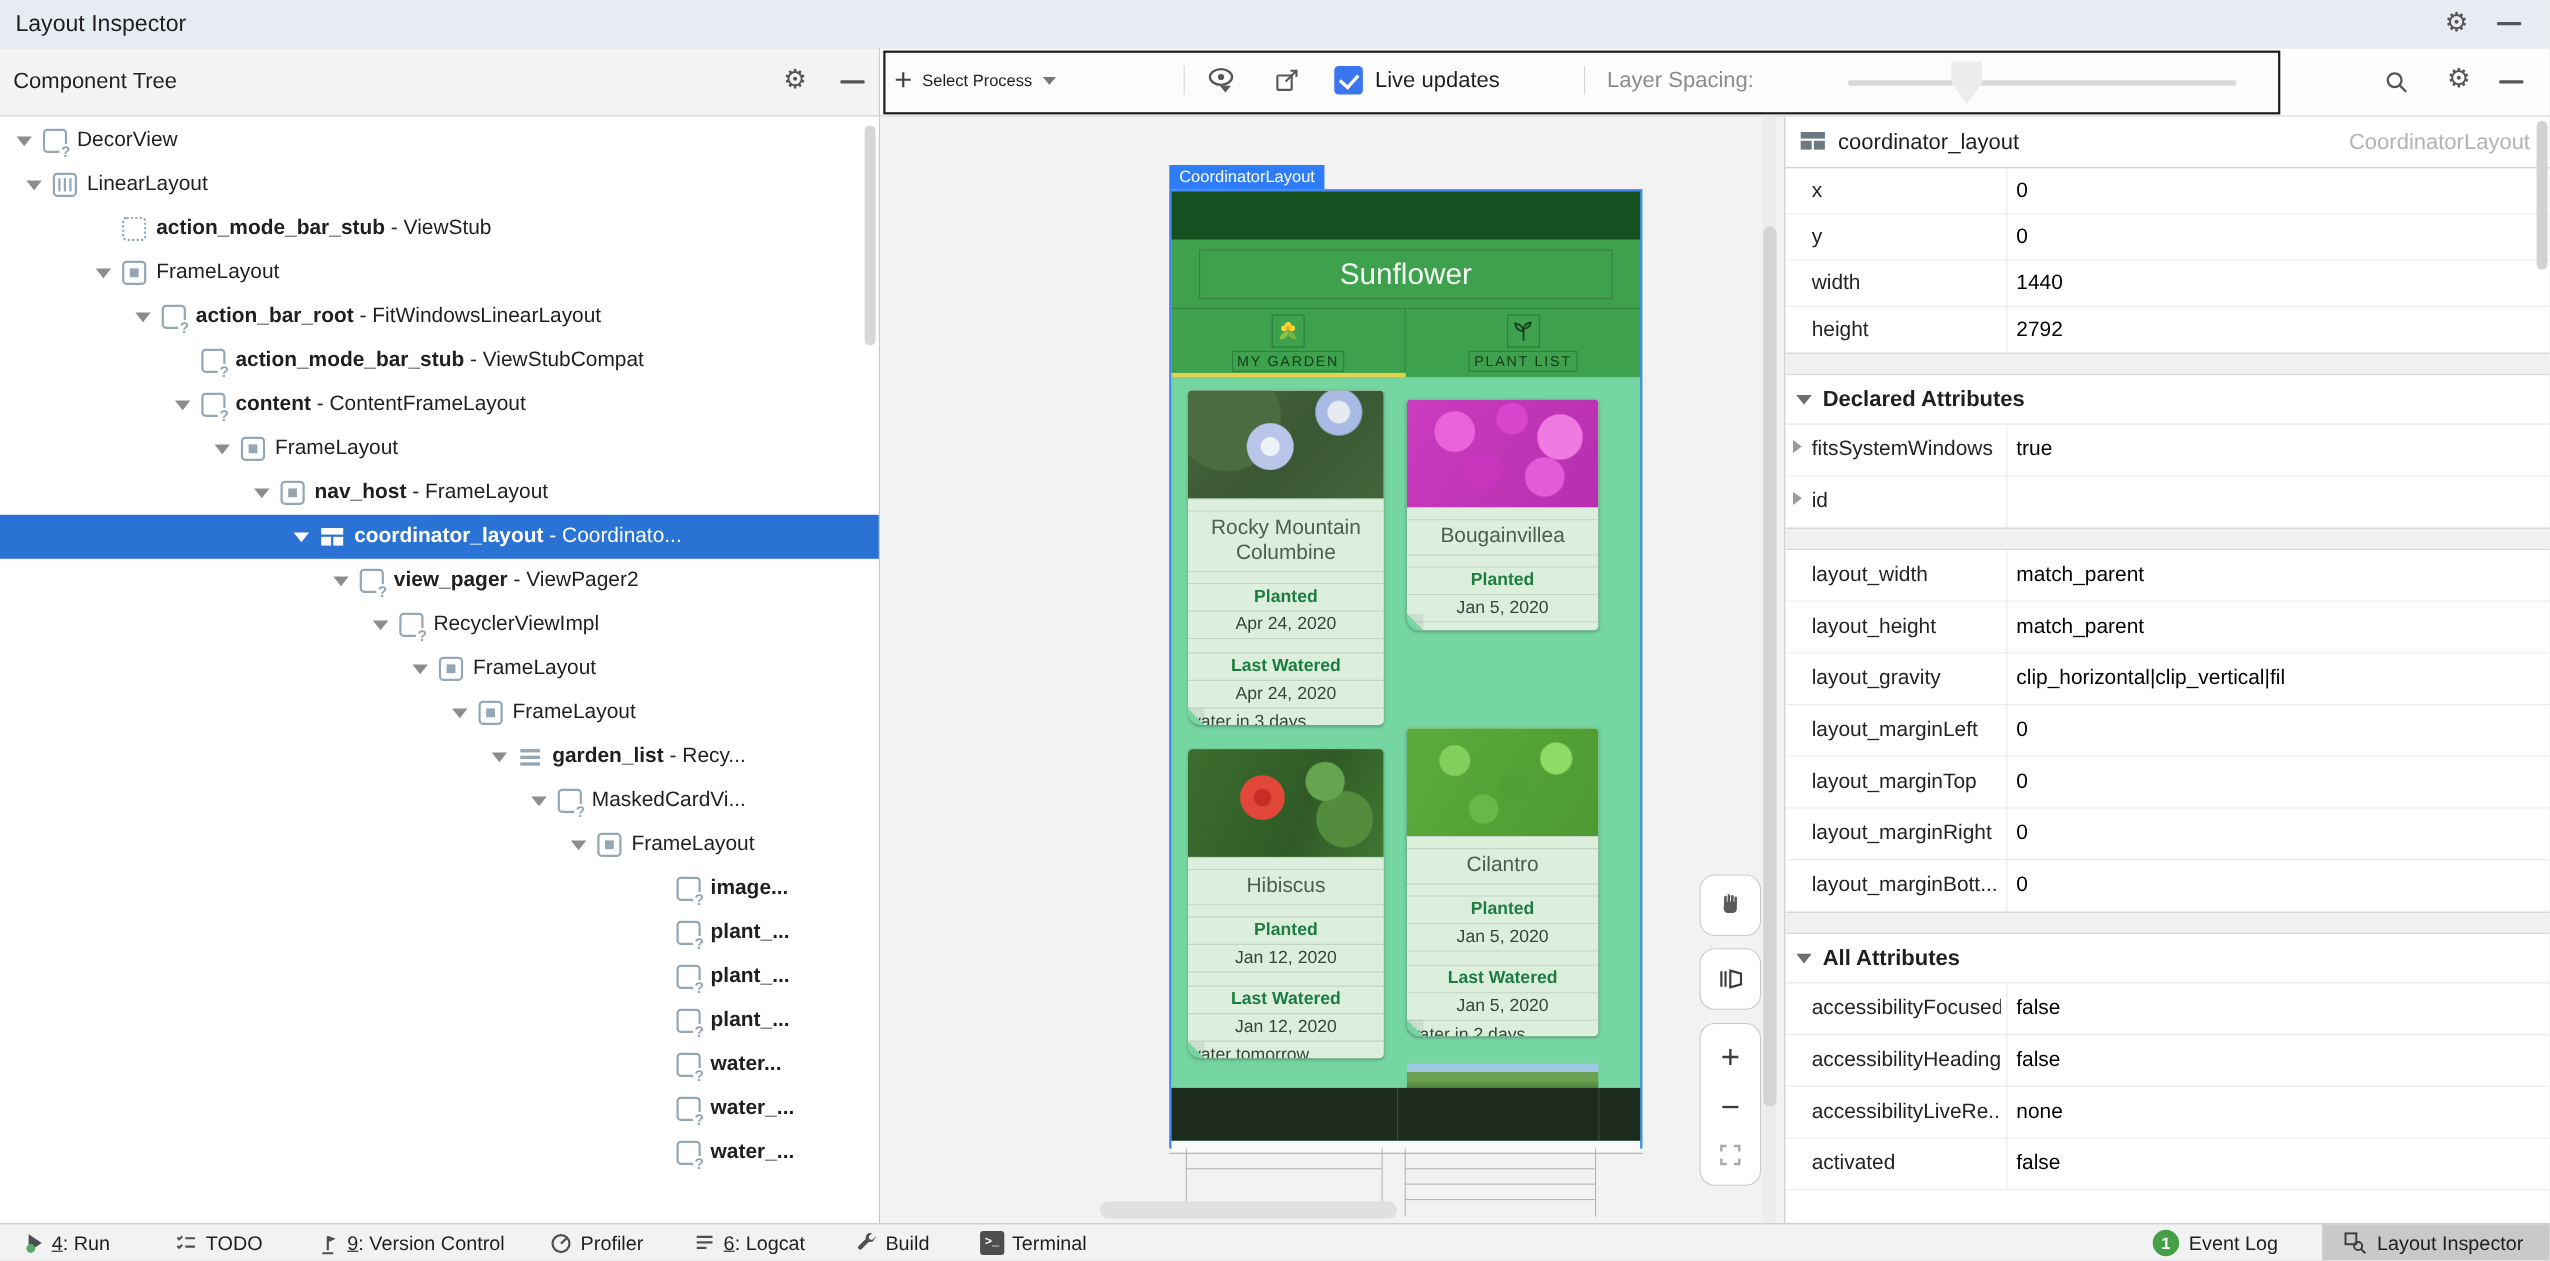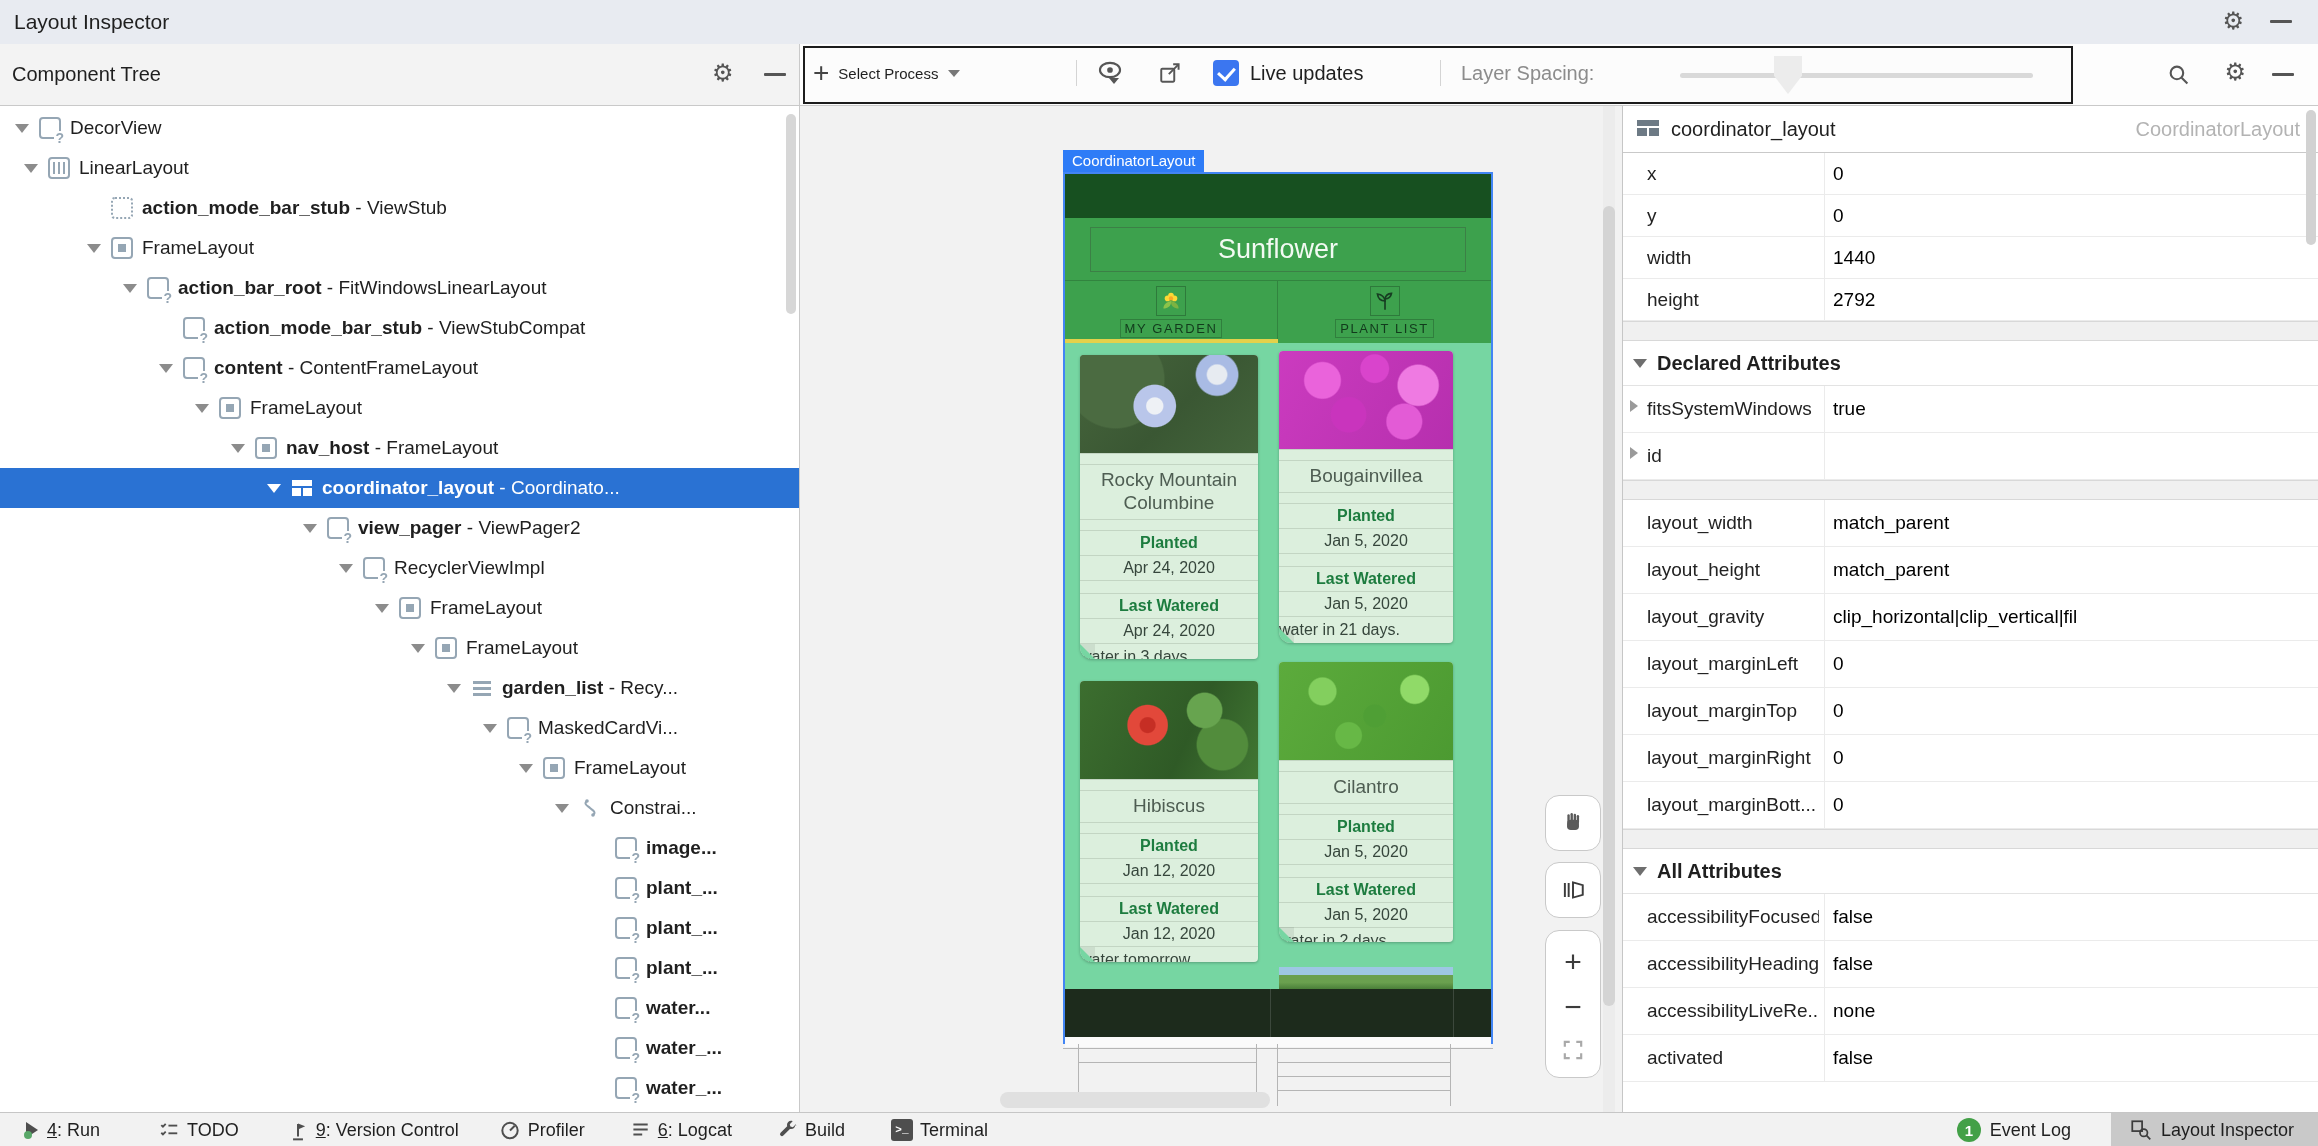--- a/index.html
+++ b/index.html
@@ -67,21 +67,21 @@
   .ph-tabs{height:62px;background:#3da14d;display:flex;position:relative;border-top:1px solid rgba(0,0,0,.18);}
   .ph-tab{width:50%;display:flex;flex-direction:column;align-items:center;justify-content:center;gap:3px;border-right:1px solid rgba(0,0,0,.18);box-sizing:border-box;}
   .ph-tab:last-child{border-right:none;}
   .ph-tab .ibox{width:28px;height:28px;display:flex;align-items:center;justify-content:center;border:1px solid rgba(20,50,25,.35);}
   .ph-tab .tl{font-size:13px;letter-spacing:1.6px;color:#123a1c;border:1px solid rgba(20,50,25,.3);padding:1px 4px;}
   .tab-ind{position:absolute;left:0;bottom:0;width:50%;height:4px;background:#e3d14b;}
   .ph-content{position:relative;height:646px;background:#76d6a2;overflow:hidden;}
   .card{position:absolute;background:#dcefdd;border-radius:4px 4px 4px 12px;overflow:hidden;display:flex;flex-direction:column;box-shadow:0 1px 3px rgba(0,0,0,.25);}
   .card::after{content:"";position:absolute;left:0;bottom:0;border-left:15px solid #76d6a2;border-top:15px solid rgba(0,0,0,.07);}
   .c1{left:15px;top:12px;width:178px;height:304px;}
-  .c2{left:214px;top:8px;width:174px;height:292px;}
+  .c2{left:214px;top:20px;width:174px;height:210px;}
   .c3{left:15px;top:338px;width:178px;height:281px;}
   .c4{left:214px;top:319px;width:174px;height:280px;}
   .cimg{height:98px;flex:none;}
   .img-columbine{background:radial-gradient(circle at 42% 52%,#eef1f5 0 7%,#b9c6ea 8% 18%,rgba(0,0,0,0) 19%),radial-gradient(circle at 50% 47%,#fbfcf8 0 4%,rgba(0,0,0,0) 5%),radial-gradient(circle at 77% 20%,#e7ebf1 0 6%,#a9bbe4 7% 13%,rgba(0,0,0,0) 14%),radial-gradient(circle at 20% 25%,#4b6b41 0 30%,rgba(0,0,0,0) 31%),linear-gradient(135deg,#47663d,#3a5733 55%,#44653c);}
   .img-bougainvillea{background:radial-gradient(circle at 25% 30%,#ea63db 0 12%,rgba(0,0,0,0) 13%),radial-gradient(circle at 55% 18%,#d944cc 0 11%,rgba(0,0,0,0) 12%),radial-gradient(circle at 80% 35%,#ef7ae2 0 13%,rgba(0,0,0,0) 14%),radial-gradient(circle at 40% 65%,#c934bd 0 14%,rgba(0,0,0,0) 15%),radial-gradient(circle at 72% 72%,#e35bd6 0 12%,rgba(0,0,0,0) 13%),linear-gradient(120deg,#cb3bbf,#b62fae);}
   .img-hibiscus{background:radial-gradient(circle at 38% 45%,#c62e24 0 6%,#e2483a 7% 16%,rgba(0,0,0,0) 17%),radial-gradient(circle at 70% 30%,#67a44f 0 12%,rgba(0,0,0,0) 13%),radial-gradient(circle at 80% 65%,#528c3c 0 16%,rgba(0,0,0,0) 17%),linear-gradient(115deg,#3c6e2f,#2f5a26 60%,#417733);}
   .img-cilantro{background:radial-gradient(circle at 25% 30%,#83cf5e 0 9%,rgba(0,0,0,0) 10%),radial-gradient(circle at 55% 55%,#4f9f35 0 10%,rgba(0,0,0,0) 11%),radial-gradient(circle at 78% 28%,#90da68 0 9%,rgba(0,0,0,0) 10%),radial-gradient(circle at 40% 75%,#67b846 0 10%,rgba(0,0,0,0) 11%),linear-gradient(120deg,#5cab3c,#4c9a31);}
   .crow{border-top:1px solid rgba(40,60,45,.14);text-align:center;flex:none;}
   .crow.gap{height:10px;}
   .crow.gap12{height:12px;}
@@ -303,31 +303,20 @@
           <span class="tr-icon ic-view">
             <i class="q">?</i>
           </span>
           <span class="tr-label"><b></b><span>MaskedCardVi...</span></span>
         </div>
         <div class="tree-row" style="padding-left: 519px;">
           <span class="tr-arrow down"></span>
           <span class="tr-icon ic-frame"></span>
           <span class="tr-label"><b></b><span>FrameLayout</span></span>
         </div>
-        <div class="tree-row" style="padding-left: 555px;">
-          <span class="tr-arrow down"></span>
-          <span class="tr-icon ic-constraint">
-            <svg viewBox="0 0 22 22" width="22" height="22">
-              <path d="M8 4 C4 7 9 9 11 11 C13 13 18 15 14 18" fill="none" stroke="currentColor" stroke-width="2"></path>
-              <circle cx="8" cy="4" r="1.8" fill="currentColor"></circle>
-              <circle cx="14" cy="18" r="1.8" fill="currentColor"></circle>
-            </svg>
-          </span>
-          <span class="tr-label"><b></b><span>Constrai...</span></span>
-        </div>
         <div class="tree-row" style="padding-left: 591px;">
           <span class="tr-arrow"></span>
           <span class="tr-icon ic-view">
             <i class="q">?</i>
           </span>
           <span class="tr-label"><b>image...</b><span></span></span>
         </div>
         <div class="tree-row" style="padding-left: 591px;">
           <span class="tr-arrow"></span>
           <span class="tr-icon ic-view">

